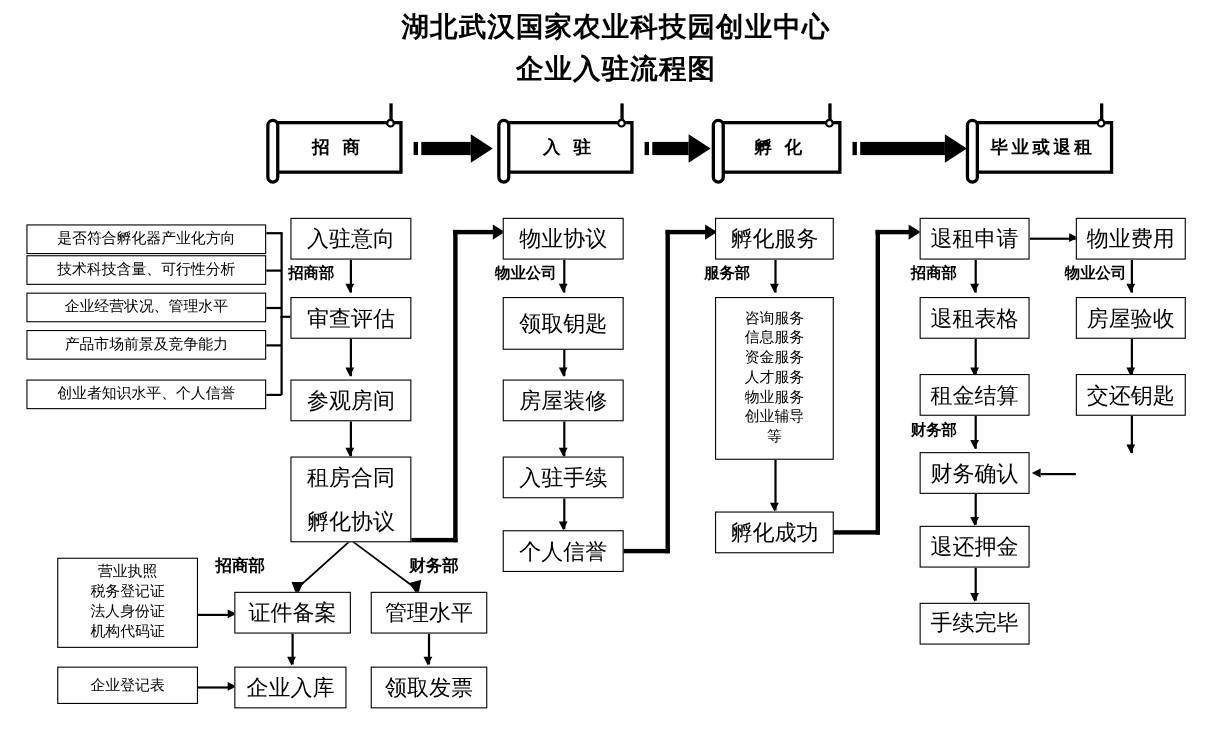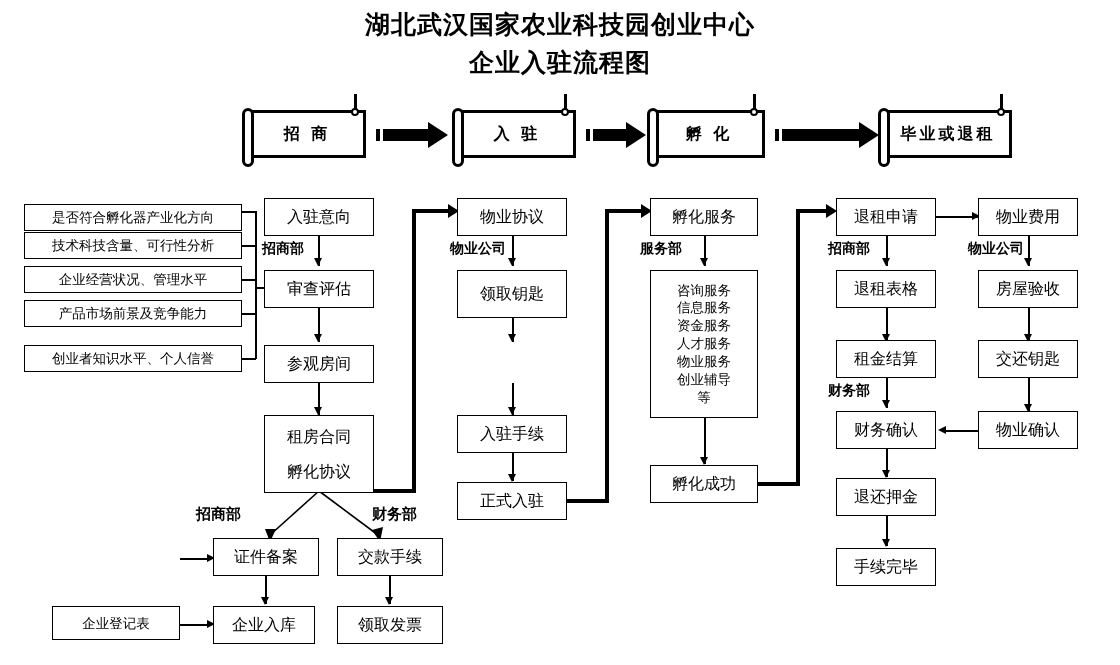--- a/index.html
+++ b/index.html
@@ -93,21 +93,21 @@
   
   .box{
     position:absolute;
     box-sizing:border-box;
     border:1.5px solid #000;
     background:#fff;
     display:flex;
     align-items:center;
     justify-content:center;
     text-align:center;
-    font-size:16px;
+    font-size:20px;
     font-family:"DejaVu Serif","Liberation Serif",serif;
     line-height:1.25;
     z-index:3;
     padding:1px 3px;
   }
   .box.small{font-size:13.5px;}
   .box.multi{
     flex-direction:column;
     justify-content:center;
     line-height:1.32;
@@ -276,31 +276,34 @@
   <div class="dept" style="left:450px;top:240px;">物业公司</div>
   <div class="vline" style="left:512px;top:236px;height:30px;"></div>
   <div class="arrow-down" style="left:508px;top:258px;"></div>
 
   <div class="box" style="left:457px;top:270px;width:110px;height:48px;">
     <span>领取钥匙</span>
   </div>
   <div class="vline" style="left:512px;top:308px;height:34px;"></div>
   <div class="arrow-down" style="left:508px;top:334px;"></div>
 
+  <div class="box" style="left:457px;top:345px;width:110px;height:38px;">
+    <span>房屋装修</span>
+  </div>
   <div class="vline" style="left:512px;top:383px;height:32px;"></div>
   <div class="arrow-down" style="left:508px;top:407px;"></div>
 
   <div class="box" style="left:457px;top:415px;width:110px;height:38px;">
     <span>入驻手续</span>
   </div>
   <div class="vline" style="left:512px;top:453px;height:28px;"></div>
   <div class="arrow-down" style="left:508px;top:474px;"></div>
 
   <div class="box" style="left:457px;top:482px;width:110px;height:38px;">
-    <span>正式入驻</span>
+    <span>个人信誉</span>
   </div>
 
   <div class="thline" style="left:565px;top:499px;width:44px;"></div>
   <div class="tvline" style="left:605px;top:209px;height:294px;"></div>
   <div class="thline" style="left:605px;top:209px;width:38px;"></div>
   <div class="tarrow-right" style="left:641px;top:204px;"></div>
 
   <div class="box" style="left:650px;top:198px;width:108px;height:38px;">
     <span>孵化服务</span>
   </div>
@@ -380,51 +383,54 @@
   </div>
   <div class="vline" style="left:1028px;top:308px;height:34px;"></div>
   <div class="arrow-down" style="left:1024px;top:334px;"></div>
 
   <div class="box" style="left:978px;top:340px;width:100px;height:38px;">
     <span>交还钥匙</span>
   </div>
   <div class="vline" style="left:1028px;top:378px;height:34px;"></div>
   <div class="arrow-down" style="left:1024px;top:404px;"></div>
 
-  <div class="box" style="left:978px;top:411px;width:100px;height:38px;">
-    <span>物业确认</span>
-  </div>
 
   <div class="hline" style="left:946px;top:430px;width:32px;"></div>
   <div class="arrow-left" style="left:938px;top:426px;"></div>
 
   <div class="dept" style="left:196px;top:505px;font-size:15px;">招商部</div>
   <div class="dept" style="left:372px;top:505px;font-size:15px;">财务部</div>
 
+  <div class="box multi small" style="left:52px;top:507px;width:128px;height:82px;">
+    <span class="ln">营业执照</span>
+    <span class="ln">税务登记证</span>
+    <span class="ln">法人身份证</span>
+    <span class="ln">机构代码证</span>
+  </div>
   <div class="hline" style="left:180px;top:558px;width:30px;"></div>
   <div class="arrow-right" style="left:207px;top:554px;"></div>
 
   <div class="box" style="left:213px;top:538px;width:106px;height:38px;">
     <span>证件备案</span>
   </div>
   <div class="vline" style="left:265px;top:576px;height:28px;"></div>
   <div class="arrow-down" style="left:261px;top:597px;"></div>
 
   <div class="box" style="left:213px;top:606px;width:102px;height:38px;">
     <span>企业入库</span>
   </div>
 
   <div class="box small" style="left:52px;top:606px;width:128px;height:34px;">
     <span>企业登记表</span>
   </div>
   <div class="hline" style="left:180px;top:624px;width:30px;"></div>
   <div class="arrow-right" style="left:207px;top:620px;"></div>
 
   <div class="box" style="left:337px;top:538px;width:106px;height:38px;">
-    <span>交款手续</span>
+    <span>管理水平</span>
   </div>
   <div class="vline" style="left:389px;top:576px;height:28px;"></div>
   <div class="arrow-down" style="left:385px;top:597px;"></div>
 
   <div class="box" style="left:337px;top:606px;width:106px;height:38px;">
     <span>领取发票</span>
   </div>
 
 </div>
 

